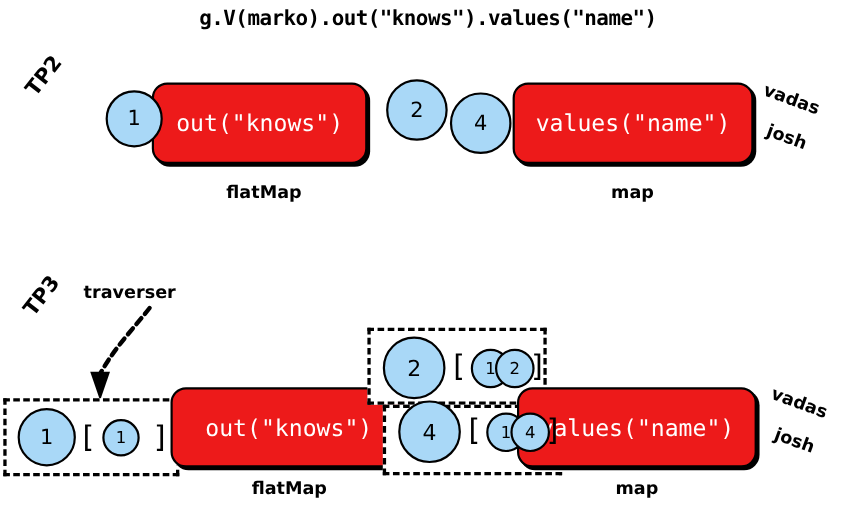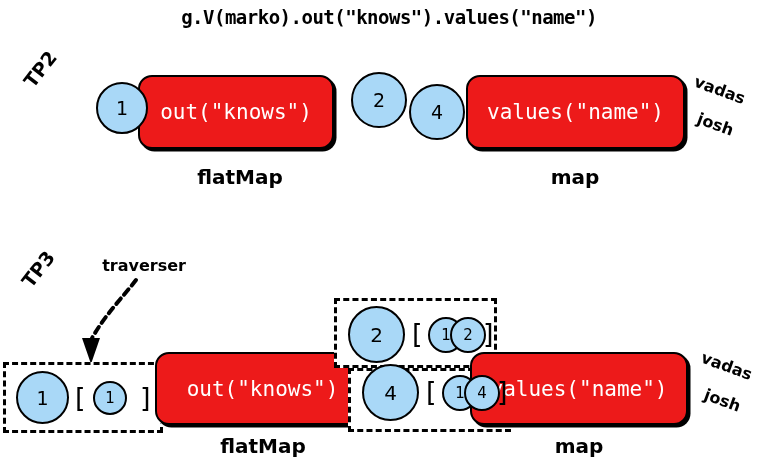--- a/index.html
+++ b/index.html
@@ -82,21 +82,21 @@
     font-family: "DejaVu Sans", sans-serif;
     font-size: 27px;
     color: #000000;
     line-height: 1;
   }
 
   
   .rot-tp   { font-size: 19px; transform: rotate(-52deg); transform-origin: 50% 50%; }
   .rot-out  { font-size: 16px; transform: rotate(20deg);  transform-origin: 50% 50%; }
 
-  .step-label { font-size: 20px; }
+  .step-label { font-size: 16px; }
 
   #traverser-label { font-size: 16px; }
 </style>
 </head>
 <body>
 
 <div class="abs outlined" id="title">g.V(marko).out("knows").values("name")</div>
 
 <div class="abs outlined rot-tp" style="left:18px; top:58px; width:44px; text-align:center;">TP2</div>
 
@@ -120,21 +120,21 @@
 <div class="abs step" style="left:466px; top:75px; width:219px; height:74px; z-index:2;">
   <span>values("name")</span>
 </div>
 <div class="abs outlined step-label" style="left:515px; top:165px; width:120px; text-align:center;">map</div>
 
 <div class="abs outlined rot-out" style="left:693px; top:82px; width:62px;">vadas</div>
 <div class="abs outlined rot-out" style="left:696px; top:119px; width:62px;">josh</div>
 
 <div class="abs outlined rot-tp" style="left:16px; top:258px; width:44px; text-align:center;">TP3</div>
 
-<div class="abs outlined" id="traverser-label" style="left:76px; top:256px; width:110px; text-align:right;">traverser</div>
+<div class="abs outlined" id="traverser-label" style="left:76px; top:256px; width:110px; text-align:left;">traverser</div>
 
 <svg class="abs" style="left:60px; top:270px; width:120px; height:100px; overflow:visible;">
   <path d="M 76 10 C 62 28, 44 46, 31 70" stroke="#000000" stroke-width="4" fill="none" stroke-dasharray="7,5" stroke-linecap="round"></path>
   <polygon points="31,94 22,68 40,68" fill="#000000"></polygon>
 </svg>
 
 <div class="abs trav-box" style="left:3px; top:362px; width:160px; height:71px; z-index:1;"></div>
 <div class="abs circ" style="left:16px; top:371px; width:53px; height:53px; font-size:19px; z-index:4;">
   <span>1</span>
 </div>

